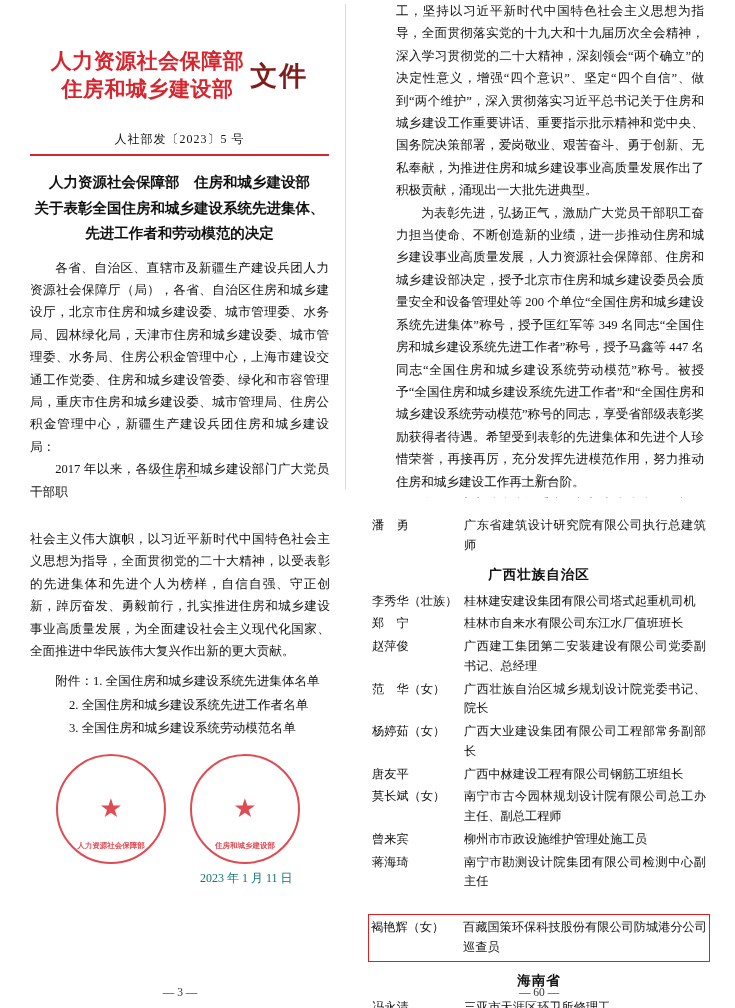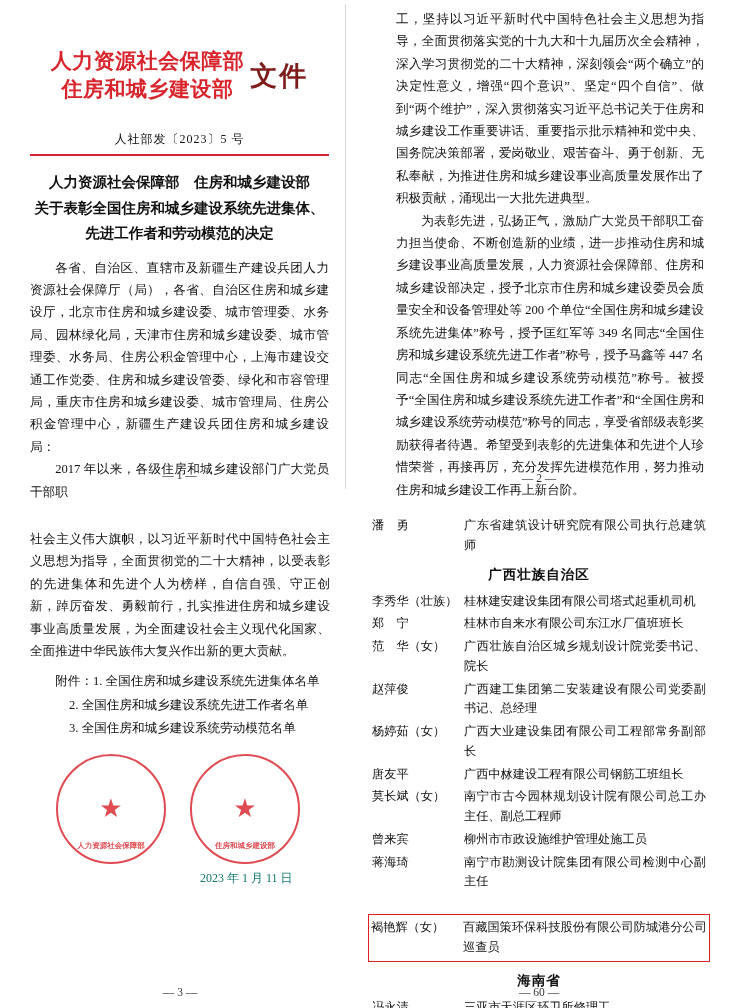--- a/index.html
+++ b/index.html
@@ -202,21 +202,21 @@
 
   <div class="body-text">
     <p>各省、自治区、直辖市及新疆生产建设兵团人力资源社会保障厅（局），各省、自治区住房和城乡建设厅，北京市住房和城乡建设委、城市管理委、水务局、园林绿化局，天津市住房和城乡建设委、城市管理委、水务局、住房公积金管理中心，上海市建设交通工作党委、住房和城乡建设管委、绿化和市容管理局，重庆市住房和城乡建设委、城市管理局、住房公积金管理中心，新疆生产建设兵团住房和城乡建设局：</p>
     <p>2017 年以来，各级住房和城乡建设部门广大党员干部职</p>
   </div>
 
   <div class="page-num">— 1 —</div>
 </div>
 
 <div class="page" id="page-2">
-  <div class="top-cont" style="padding-top:8px;margin-left:38px;">
+  <div class="top-cont" style="padding-top:0;margin-left:38px;">
     <p class="cont">工，坚持以习近平新时代中国特色社会主义思想为指导，全面贯彻落实党的十九大和十九届历次全会精神，深入学习贯彻党的二十大精神，深刻领会“两个确立”的决定性意义，增强“四个意识”、坚定“四个自信”、做到“两个维护”，深入贯彻落实习近平总书记关于住房和城乡建设工作重要讲话、重要指示批示精神和党中央、国务院决策部署，爱岗敬业、艰苦奋斗、勇于创新、无私奉献，为推进住房和城乡建设事业高质量发展作出了积极贡献，涌现出一大批先进典型。</p>
     <p>为表彰先进，弘扬正气，激励广大党员干部职工奋力担当使命、不断创造新的业绩，进一步推动住房和城乡建设事业高质量发展，人力资源社会保障部、住房和城乡建设部决定，授予北京市住房和城乡建设委员会质量安全和设备管理处等 200 个单位“全国住房和城乡建设系统先进集体”称号，授予匡红军等 349 名同志“全国住房和城乡建设系统先进工作者”称号，授予马鑫等 447 名同志“全国住房和城乡建设系统劳动模范”称号。被授予“全国住房和城乡建设系统先进工作者”和“全国住房和城乡建设系统劳动模范”称号的同志，享受省部级表彰奖励获得者待遇。希望受到表彰的先进集体和先进个人珍惜荣誉，再接再厉，充分发挥先进模范作用，努力推动住房和城乡建设工作再上新台阶。</p>
     <p>全国住房和城乡建设系统各部门和广大党员干部职工要更加紧密地团结在以习近平同志为核心的党中央周围，高举中国特色</p>
   </div>
   <div class="page-num">— 2 —</div>
 </div>
 
 <div class="page" id="page-3">
   <div class="top-cont" style="padding-top:30px;">
     <p class="cont">社会主义伟大旗帜，以习近平新时代中国特色社会主义思想为指导，全面贯彻党的二十大精神，以受表彰的先进集体和先进个人为榜样，自信自强、守正创新，踔厉奋发、勇毅前行，扎实推进住房和城乡建设事业高质量发展，为全面建设社会主义现代化国家、全面推进中华民族伟大复兴作出新的更大贡献。</p>
@@ -255,26 +255,26 @@
   <div id="gx-list">
       <div class="entry">
         <div class="nm">李秀华（壮族）</div>
         <div class="ds">桂林建安建设集团有限公司塔式起重机司机</div>
       </div>
       <div class="entry">
         <div class="nm">郑　宁</div>
         <div class="ds">桂林市自来水有限公司东江水厂值班班长</div>
       </div>
       <div class="entry">
+        <div class="nm">赵萍俊</div>
+        <div class="ds">广西建工集团第二安装建设有限公司党委副书记、总经理</div>
+      </div>
+      <div class="entry">
         <div class="nm">范　华（女）</div>
         <div class="ds">广西壮族自治区城乡规划设计院党委书记、院长</div>
-      </div>
-      <div class="entry">
-        <div class="nm">赵萍俊</div>
-        <div class="ds">广西建工集团第二安装建设有限公司党委副书记、总经理</div>
       </div>
       <div class="entry">
         <div class="nm">杨婷茹（女）</div>
         <div class="ds">广西大业建设集团有限公司工程部常务副部长</div>
       </div>
       <div class="entry">
         <div class="nm">唐友平</div>
         <div class="ds">广西中沝建设工程有限公司钢筋工班组长</div>
       </div>
       <div class="entry">

